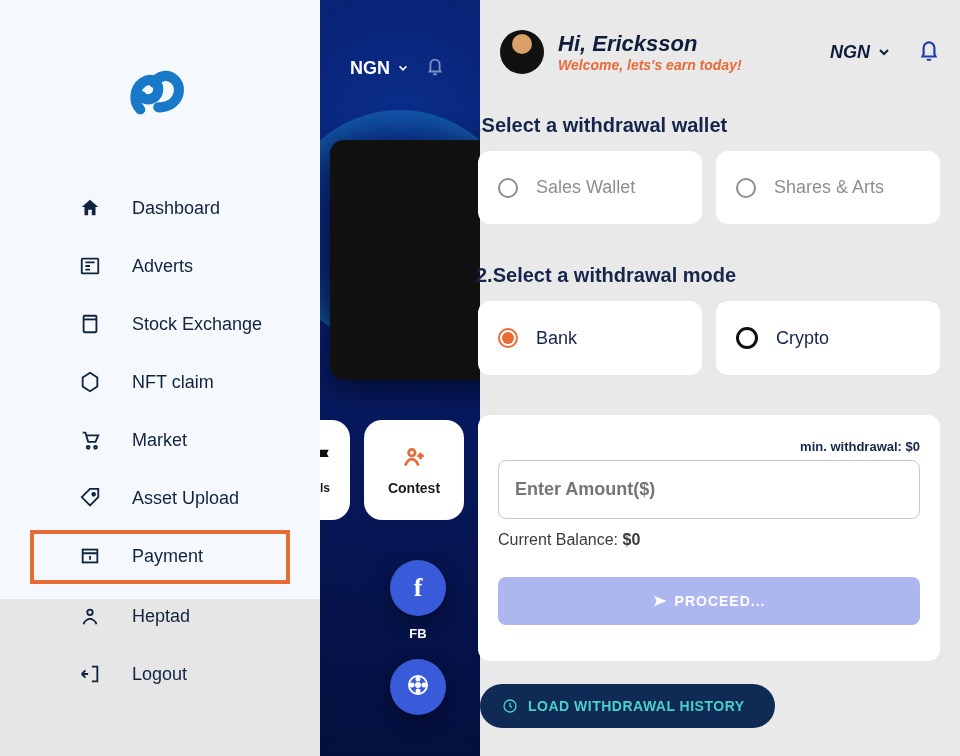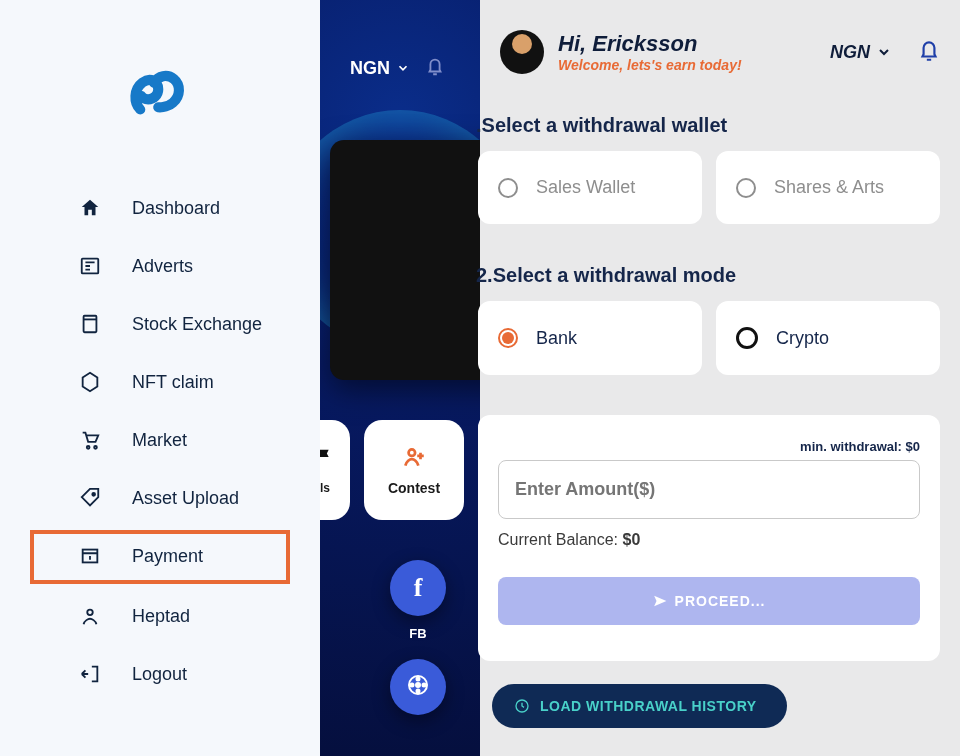--- a/index.html
+++ b/index.html
@@ -1,20 +1,20 @@
 <!DOCTYPE html>
 <html><head>
 <meta charset="utf-8">
 <style>
   * { box-sizing: border-box; margin: 0; padding: 0; font-family: 'Segoe UI', Arial, sans-serif; }
   html, body { width: 960px; height: 756px; overflow: hidden; }
   body { display: flex; background: #e6e6e6; }
 
   
-  .sidebar { width: 320px; height: 756px; background: #f5f8fc; padding: 20px 0 0 0; position: relative; z-index: 3; }
+  .sidebar { width: 320px; height: 599px; background: #f5f8fc; padding: 20px 0 0 0; position: relative; z-index: 3; }
   .logo-wrap { padding: 40px 0 40px 120px; }
   .logo-wrap svg { width: 72px; height: 72px; }
   .nav-item { display: flex; align-items: center; padding: 14px 0 14px 48px; cursor: pointer; margin: 6px 30px 6px 30px; }
   .nav-icon { width: 24px; height: 24px; display:flex; align-items:center; justify-content:center; color:#11243f; }
   .nav-label { margin-left: 30px; font-size: 18px; color:#11243f; font-weight:500; }
   .nav-selected { border: 4px solid #e86a35; padding: 10px 0 12px 44px; }
 
   
   .mid { position: relative; width: 160px; height: 756px; background: radial-gradient(circle at 50% 120px, #0a2d8a 0%, #071a63 40%, #050f3e 100%); overflow:hidden; }
   .mid .curve { position:absolute; top:110px; left:-40px; width:240px; height:240px; border-radius:50%; box-shadow: 0 0 40px 8px #2fd6ff inset; opacity:.35;}
@@ -53,21 +53,21 @@
   .card-lbl { font-size:18px; color:#8e8e8e; font-weight:400;}
   .card-lbl.dark { color:#15264a; }
 
   .amount-area { background:#fff; border-radius:12px; margin-top:40px; padding: 24px 20px 36px 20px; }
   .minw { text-align:right; font-size:13px; font-weight:700; color:#15264a; margin-bottom:6px;}
   .amt-input { width:100%; border:1px solid #c9c9c9; border-radius:8px; padding: 18px 16px; font-size:18px; font-weight:700; color:#0369a1; background:#fff;}
   .cb { font-size:16px; color:#3a3a3a; margin-top:12px;}
   .cb b { font-weight:800; }
   .proceed { width:100%; margin-top:28px; background:#aeb6ef; color:#fff; font-weight:700; letter-spacing:1px; font-size:14px; border:none; border-radius:8px; padding:16px 0; display:flex; align-items:center; justify-content:center; gap:8px;}
 
-  .history-pill { position:absolute; bottom:28px; left:12px; background:#0f2a55; color:#49d1c9; border-radius:28px; padding:14px 30px 14px 22px; font-size:14px; font-weight:800; letter-spacing:.5px; display:flex; align-items:center; gap:10px;justify-content:space-between;}
+  .history-pill { position:absolute; bottom:28px; left:0px; background:#0f2a55; color:#49d1c9; border-radius:28px; padding:14px 30px 14px 22px; font-size:14px; font-weight:800; letter-spacing:.5px; display:flex; align-items:center; gap:10px;justify-content:space-between;}
 </style>
 </head>
 <body>
 
 <div class="sidebar">
   <div class="logo-wrap">
     <svg viewBox="0 0 64 64" fill="none">
         <path d="M18 44c-6-6-6-18 2-24 7-5 14-1 14 6 0 5-4 9-9 9-4 0-6-3-6-3" stroke="#1779c8" stroke-width="9" stroke-linecap="round"></path>
         <path d="M30 20c4-6 12-8 18-3 6 5 6 15-1 21-6 5-13 4-13 4" stroke="#1779c8" stroke-width="9" stroke-linecap="round"></path>
       </svg>

